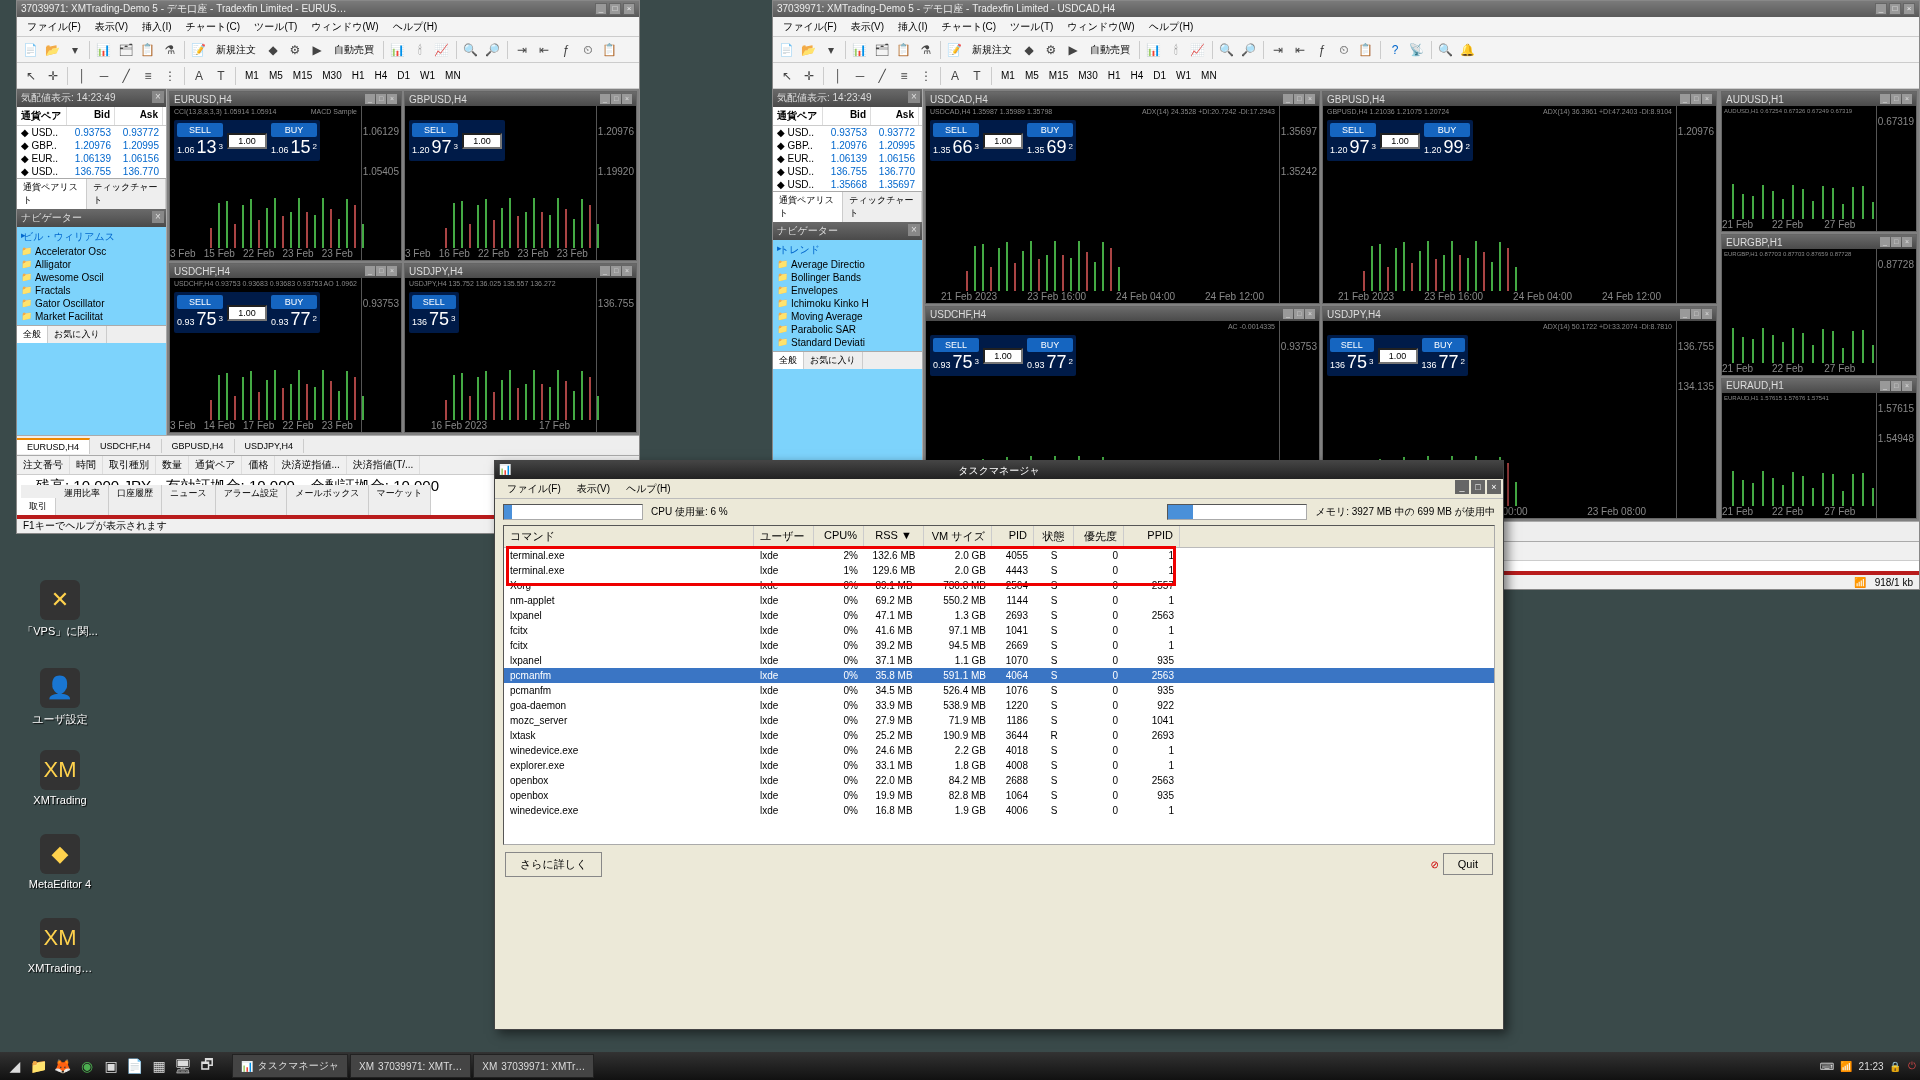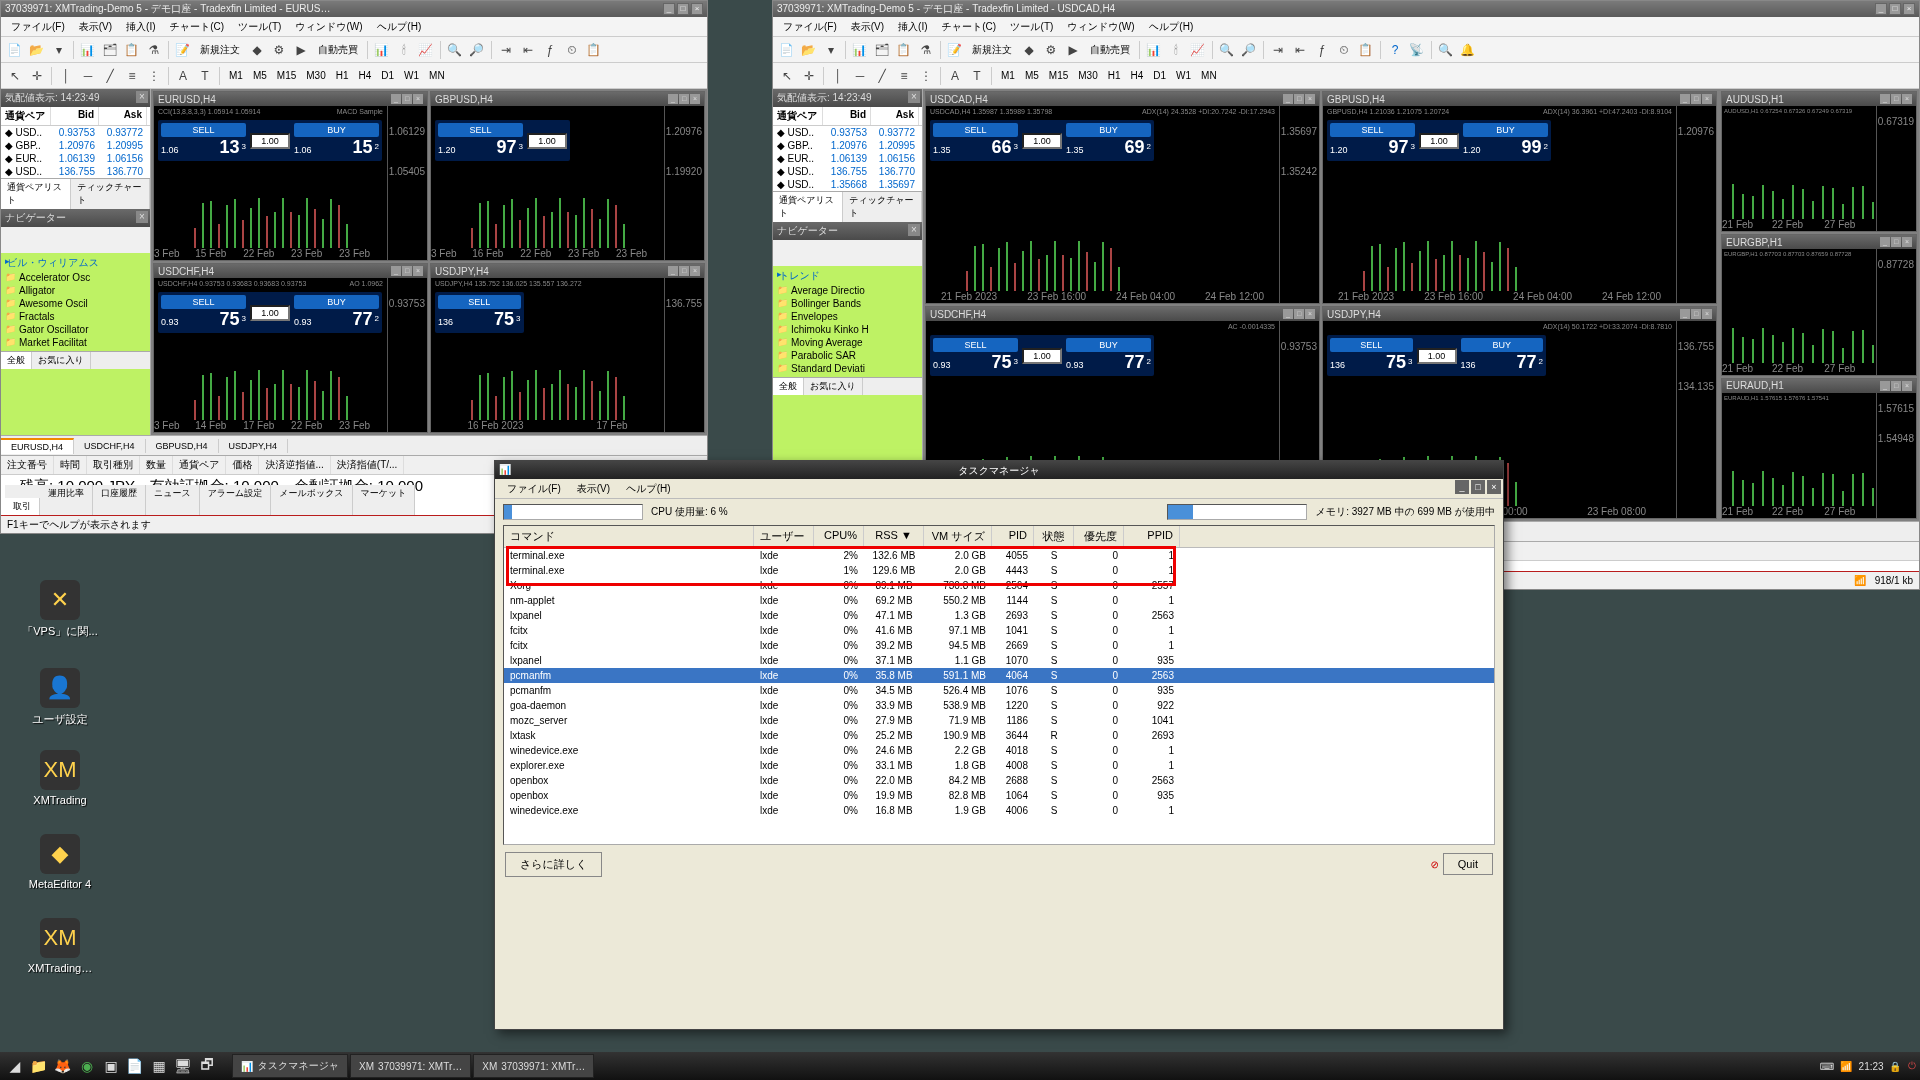--- a/index.html
+++ b/index.html
@@ -29,60 +29,60 @@
 .market-watch { flex: 0 0 auto; background: #fff; }
 .mw-hdr { display: flex; border-bottom: 1px solid #ccc; font-weight: bold; font-size: 9px; }
 .mw-hdr span { padding: 2px 4px; border-right: 1px solid #ddd; }
 .mw-row { display: flex; font-size: 9px; }
 .mw-row span { padding: 1px 4px; }
 .mw-row .up { color: #0066cc; }
 .mw-tabs { display: flex; border-top: 1px solid #aaa; background: #eee; }
 .mw-tabs span { padding: 2px 6px; border-right: 1px solid #ccc; cursor: pointer; font-size: 9px; }
 .mw-tabs .active { background: #fff; }
 
-.navigator { flex: 1; background: #bef264; overflow: hidden; margin-top: 26px; }
+.navigator { flex: 1; background: #7dd3fc; overflow: hidden; }
 .nav-tree { font-size: 9px; padding: 2px; }
 .nav-item { padding: 1px 2px 1px 16px; position: relative; cursor: pointer; }
 .nav-item::before { content: "📁"; position: absolute; left: 2px; font-size: 9px; }
 .nav-root { padding-left: 4px; color: #06c; }
 .nav-root::before { content: "▸"; }
 
 .charts-area { flex: 1; background: #808080; padding: 2px; display: flex; flex-direction: column; gap: 2px; overflow: hidden; }
 .chart-row { flex: 1; display: flex; gap: 2px; }
 .chart-win { flex: 1; background: #d4d0c8; display: flex; flex-direction: column; border: 1px solid #666; }
 .chart-title { height: 14px; background: linear-gradient(#6a6a6a,#4a4a4a); color: #ddd; font-size: 9px; padding: 1px 4px; display: flex; align-items: center; }
 .chart-title .cwc { margin-left: auto; display: flex; gap: 1px; }
 .chart-title .cwc span { width: 10px; height: 10px; background: #999; font-size: 7px; text-align: center; line-height: 10px; cursor: pointer; }
 .chart-body { flex: 1; background: #000; position: relative; overflow: hidden; }
 .price-block { position: absolute; left: 4px; top: 4px; display: flex; gap: 4px; background: rgba(0,30,80,.9); padding: 3px; border-radius: 2px; }
 .sb-btn { padding: 2px 8px; color: #fff; font-size: 9px; cursor: pointer; text-align: center; border-radius: 2px; }
 .sell { background: #1565c0; }
 .buy { background: #1565c0; }
 .vol-input { width: 40px; height: 16px; background: #fff; color: #000; font-size: 9px; text-align: center; }
-.big-price { font-size: 18px; font-weight: bold; color: #fff; padding: 0 2px; margin-left: 39px; }
+.big-price { font-size: 18px; font-weight: normal; color: #fff; padding: 0 2px; }
 .small-price { font-size: 9px; color: #fff; }
 .chart-axis { position: absolute; right: 0; top: 0; bottom: 0; width: 40px; border-left: 1px solid #555; color: #888; font-size: 7px; }
 .chart-axis span { position: absolute; right: 2px; }
 .chart-bottom { position: absolute; bottom: 0; left: 0; right: 40px; height: 12px; color: #888; font-size: 7px; display: flex; justify-content: space-around; }
 .candle-line { position: absolute; background: #4a4; }
 
 .right-mini-col { width: 200px; display: flex; flex-direction: column; gap: 2px; background: #808080; padding: 2px; }
 
 .chart-tabs { height: 20px; background: #eee; border-top: 1px solid #aaa; display: flex; align-items: center; }
 .chart-tabs span { padding: 2px 10px; border-right: 1px solid #ccc; cursor: pointer; font-size: 9px; }
 .chart-tabs .active { background: #fff; border-top: 2px solid #e80; }
 
 .terminal-panel { height: 60px; background: #fff; border-top: 1px solid #aaa; }
 .term-hdr { display: flex; background: #f0f0f0; border-bottom: 1px solid #ccc; font-size: 9px; }
 .term-hdr span { padding: 2px 6px; border-right: 1px solid #ddd; }
 .term-body { padding: 2px 18px; font-size: 15px; }
 .term-tabs { position: absolute; bottom: 18px; left: 4px; display: flex; background: #eee; }
 .term-tabs span { padding: 2px 8px; border-right: 1px solid #ccc; cursor: pointer; font-size: 9px; }
 .term-tabs .active { background: #fff; margin-top: 13px; }
-.statusbar { height: 18px; background: #f0f0f0; border-top: 1px solid #b91c1c; display: flex; align-items: center; padding: 0 6px; font-size: 9px; }
+.statusbar { height: 18px; background: #f0f0f0; border-top: 4px solid #b91c1c; display: flex; align-items: center; padding: 0 6px; font-size: 9px; }
 .sb-right { margin-left: auto; display: flex; gap: 8px; align-items: center; }
 .right-panel { width: 60px; background: #fff; border-left: 1px solid #aaa; }
 
 
 .taskmgr { position: absolute; background: #ece9d8; border: 1px solid #444; box-shadow: 4px 4px 10px rgba(0,0,0,.5); }
 .tm-title { height: 18px; background: linear-gradient(#444,#222); color: #fff; font-size: 11px; text-align: center; line-height: 18px; position: relative; }
 .tm-title .left-ico { position: absolute; left: 4px; }
 .tm-title .wc { position: absolute; right: 2px; display: flex; gap: 2px; }
 .tm-title .wc span { width: 14px; height: 14px; background: #666; cursor: pointer; font-size: 9px; line-height: 14px; }
 .tm-menu { height: 20px; background: #ece9d8; border-bottom: 1px solid #bbb; display: flex; align-items: center; padding: 0 6px; gap: 4px; font-size: 11px; }
@@ -136,21 +136,21 @@
     <div class="desktop-icon" style="left:20px;top:834px">
       <div class="ico">◆</div>
       <div class="lbl">MetaEditor 4</div>
     </div>
     <div class="desktop-icon" style="left:20px;top:918px">
       <div class="ico">XM</div>
       <div class="lbl">XMTrading…</div>
     </div>
   </div>
 
-<div class="mt5-window" id="mt5-left" style="left:0; top:0; width:708px; height:534px;">
+<div class="mt5-window" id="mt5-left" style="left:16px; top:0; width:624px; height:534px;">
   <div class="mt5-title">
     <span>37039971: XMTrading-Demo 5 - デモ口座 - Tradexfin Limited - EURUS…</span>
     <div class="wc">
         <span>_</span>
         <span>□</span>
         <span>×</span>
       </div>
   </div>
   <div class="menubar" id="menu-left">
       <span>ファイル(F)</span>

